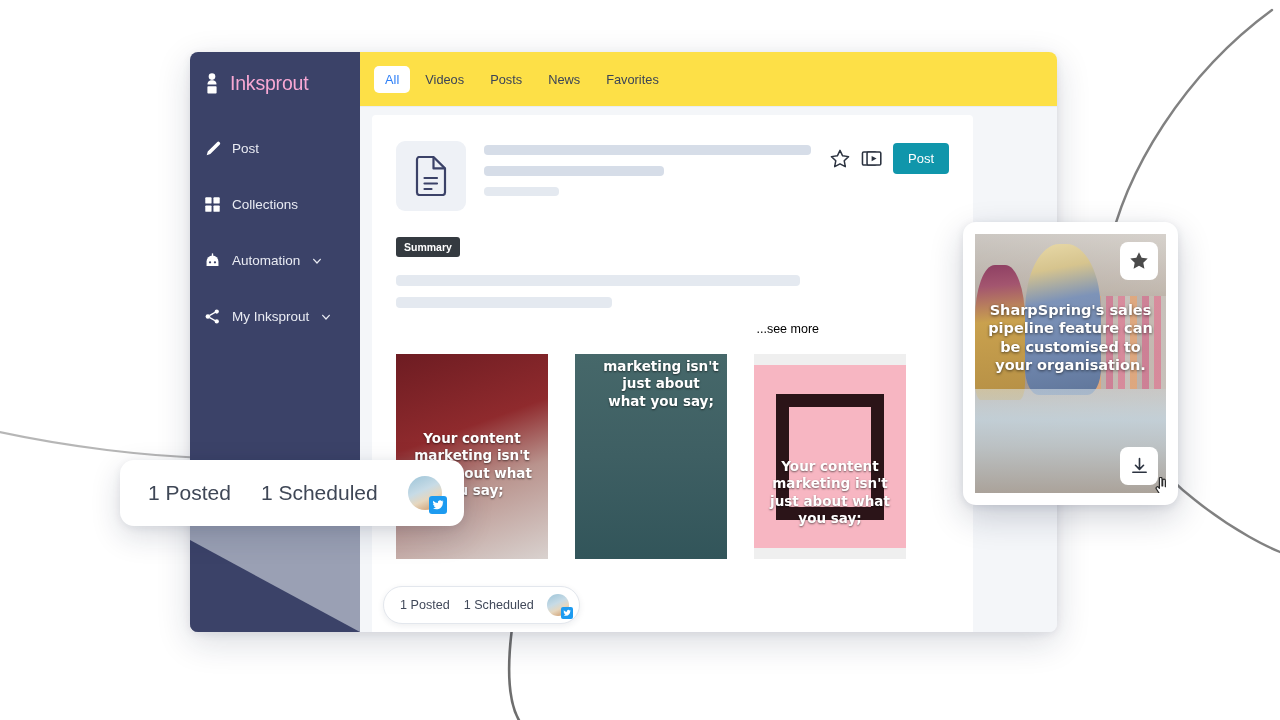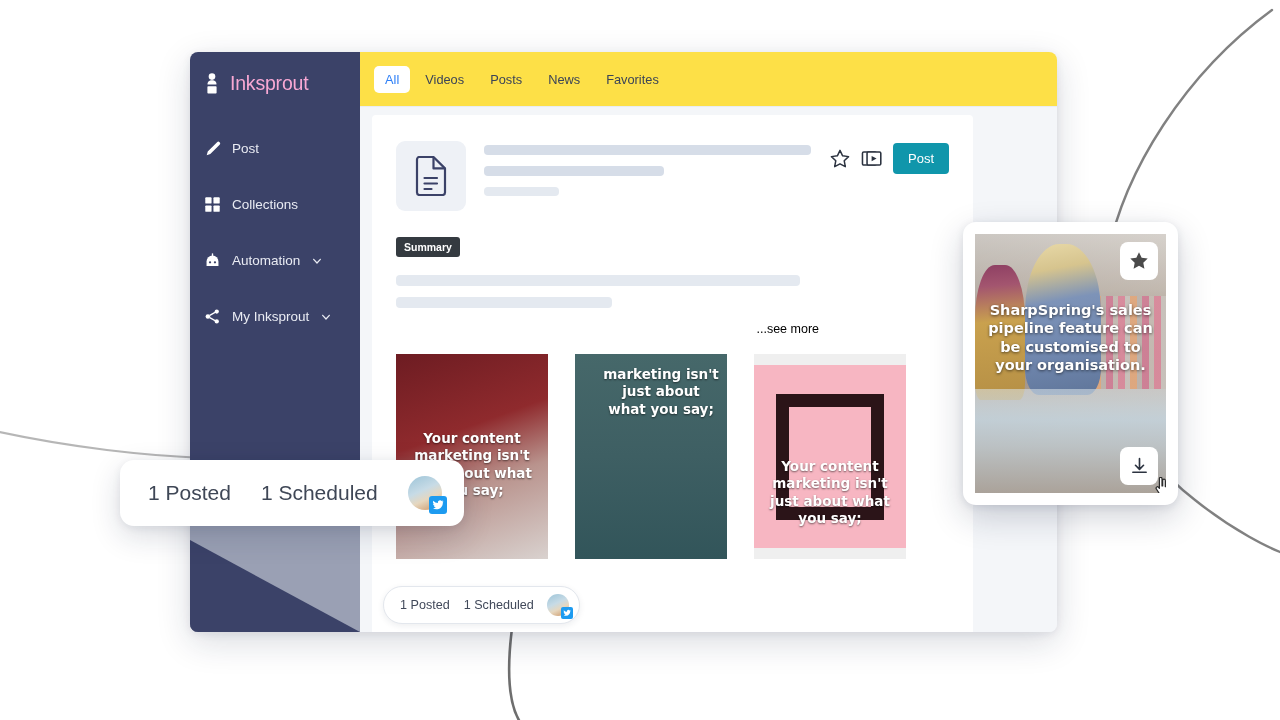--- a/index.html
+++ b/index.html
@@ -131,21 +131,21 @@
     text-align: center; padding: 0 8px;
     text-shadow: 0 1px 2px rgba(0,0,0,.55);
     font-family: "DejaVu Sans", sans-serif;
   }
 
   
   .t1 { background: linear-gradient(160deg,#6d1c22 0%,#8f2a2d 38%,#b9938d 62%,#d9d2cf 100%); }
   .t1 .thumb-cap { top: 76px; }
   
   .t2 { background: linear-gradient(180deg,#46686a 0%,#3e5f63 50%,#32555a 100%); }
-  .t2 .thumb-cap { top: 12px; padding-left: 28px; }
+  .t2 .thumb-cap { top: 4px; padding-left: 28px; }
   
   .t3 { background: #efefef; display:flex; align-items:center; justify-content:center; }
   .t3-inner { width: 152px; height: 183px; background: #f7b6c2; position: relative; display:flex; align-items:center; justify-content:center;}
   .t3-frame { width: 108px; height: 126px; border: 13px solid #2b1418; background: #f7b6c2; }
   .t3 .thumb-cap { top: 104px; }
 
   
   .pill {
     display: flex; align-items: center;
     background: #ffffff; border-radius: 26px;

